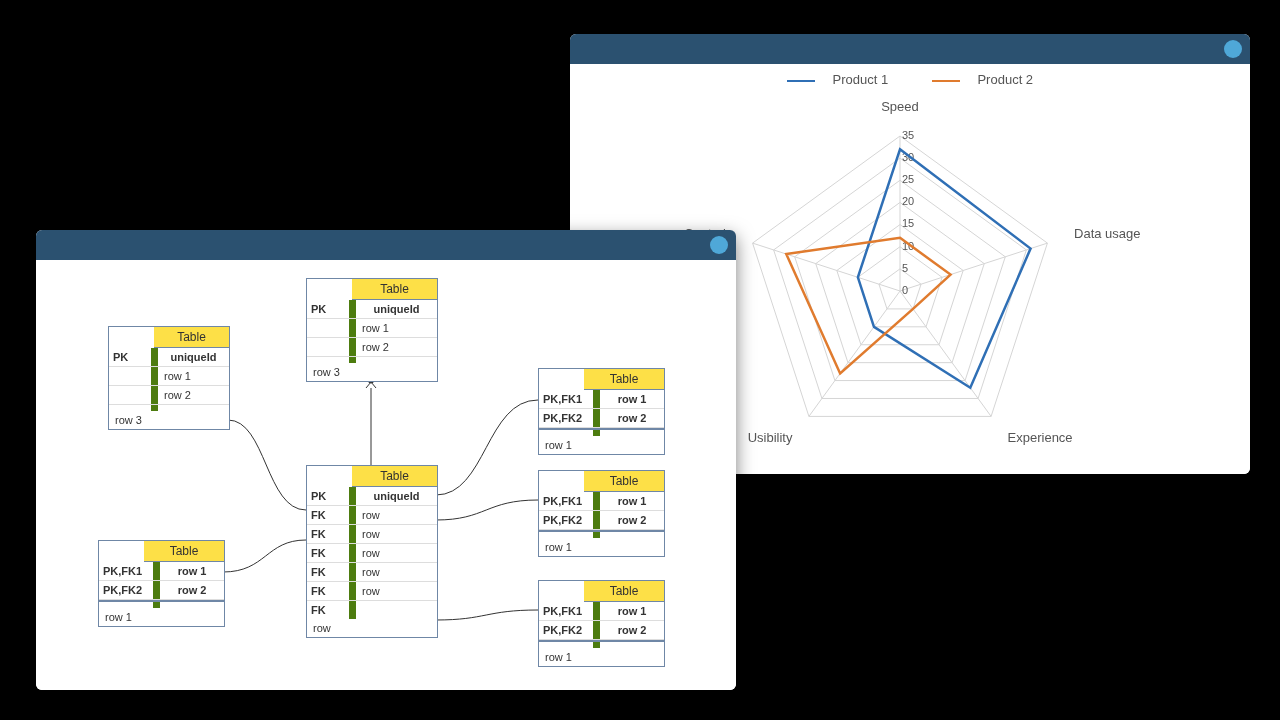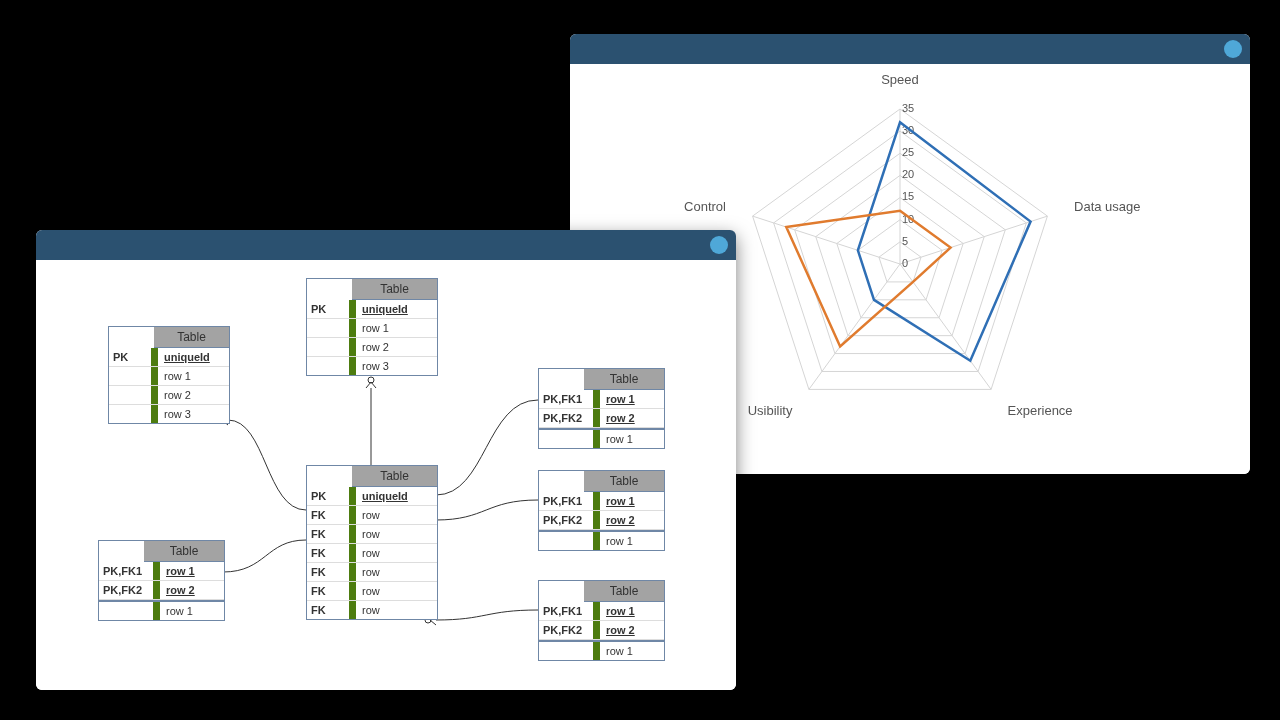--- a/index.html
+++ b/index.html
@@ -40,46 +40,46 @@
     background: #fff;
   }
   .er-table {
     position: absolute;
     border: 1px solid #6f87a6;
     background: #fff;
     font-size: 11px;
     color: #333;
   }
   .er-table .thead {
-    background: #a3a3a3;
+    background: #fde047;
     text-align: center;
     padding: 3px 0;
     border-bottom: 1px solid #6f87a6;
     font-size: 12px;
     margin-left: 45px;
   }
   .er-table .row {
     display: flex;
     border-bottom: 1px solid #ddd;
   }
-  .er-table .row:last-child { border-bottom: none; }
+  .er-table .row:last-child { border-bottom: none; flex-direction: column; }
   .er-table .keycol {
     width: 34px;
     padding: 3px 4px;
     border-right: 7px solid #4d7c0f;
     font-weight: bold;
     white-space: nowrap;
   }
   .er-table.wide .keycol { width: 46px; }
   .er-table .valcol {
     flex: 1;
     padding: 3px 6px;
   }
   .er-table .divider { height: 0; border-top: 2px solid #6f87a6; }
-  .underline { text-decoration: underline; font-weight: bold; }
+  .underline { font-weight: bold; text-align: center; }
   svg.connectors {
     position: absolute;
     inset: 0;
     width: 100%;
     height: 100%;
     pointer-events: none;
   }
   
   .legend {
     text-align: center;
@@ -98,20 +98,30 @@
   }
 </style>
 </head>
 <body>
 
 <div class="panel" style="left:570px; top:34px; width:680px; height:440px;">
   <div class="panel-header">
     <div class="dot"></div>
   </div>
   <div class="panel-body">
+    <div class="legend">
+      <span>
+        <span class="swatch" style="border-color:#2f6fb5"></span>
+        <span>Product 1</span>
+      </span>
+      <span>
+        <span class="swatch" style="border-color:#e07b2e"></span>
+        <span>Product 2</span>
+      </span>
+    </div>
     <svg id="radar-svg" viewBox="0 0 680 380" style="width:100%; height:calc(100% - 30px);">
         <polygon points="330,177.85714285714286 351.05910857510696,193.15748083884046 343.01524487219046,217.91394773258813 316.98475512780954,217.91394773258813 308.94089142489304,193.15748083884046" stroke="#d5d5d5" fill="none" stroke-width="1"></polygon>
         <polygon points="330,155.71428571428572 372.1182171502139,186.3149616776809 356.03048974438093,235.82789546517625 303.96951025561907,235.82789546517625 287.8817828497861,186.3149616776809" stroke="#d5d5d5" fill="none" stroke-width="1"></polygon>
         <polygon points="330,133.57142857142856 393.1773257253209,179.47244251652134 369.04573461657145,253.74184319776435 290.9542653834286,253.74184319776435 266.82267427467906,179.47244251652137" stroke="#d5d5d5" fill="none" stroke-width="1"></polygon>
         <polygon points="330,111.42857142857143 414.2364343004279,172.6299233553618 382.0609794887619,271.6557909303525 277.9390205112381,271.6557909303525 245.7635656995721,172.62992335536183" stroke="#d5d5d5" fill="none" stroke-width="1"></polygon>
         <polygon points="330,89.28571428571429 435.29554287553486,165.78740419420225 395.0762243609524,289.5697386629406 264.9237756390476,289.5697386629406 224.70445712446514,165.78740419420228" stroke="#d5d5d5" fill="none" stroke-width="1"></polygon>
         <polygon points="330,67.14285714285714 456.3546514506418,158.9448850330427 408.09146923314285,307.4836863955287 251.90853076685715,307.4836863955287 203.64534854935818,158.9448850330427" stroke="#d5d5d5" fill="none" stroke-width="1"></polygon>
         <polygon points="330,45 477.4137600257488,152.10236587188314 421.10671410533337,325.39763412811686 238.8932858946667,325.39763412811686 182.58623997425119,152.10236587188317" stroke="#d5d5d5" fill="none" stroke-width="1"></polygon>
         <line x1="330" y1="200" x2="330" y2="45" stroke="#d5d5d5"></line>
         <line x1="330" y1="200" x2="477.4137600257488" y2="152.10236587188314" stroke="#d5d5d5"></line>

